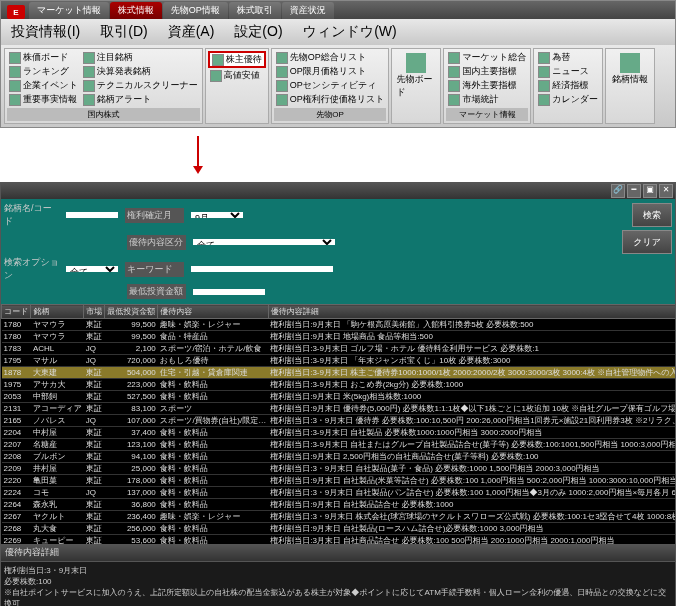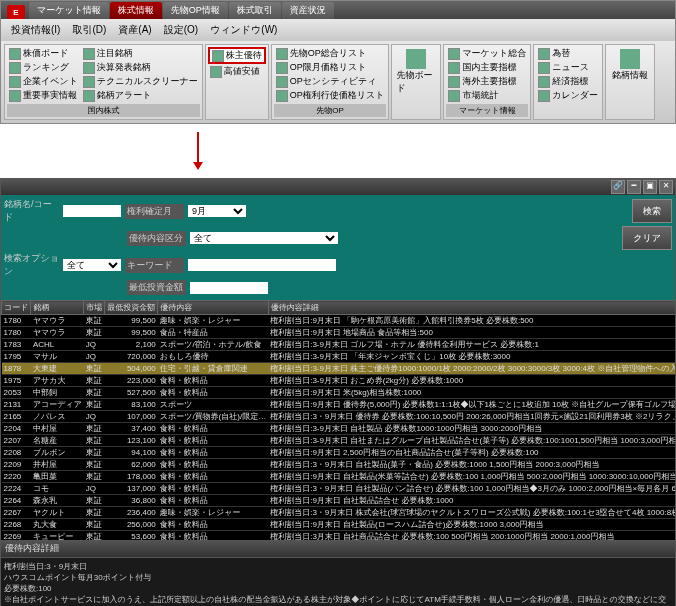--- a/index.html
+++ b/index.html
@@ -43,22 +43,23 @@
   align-items: center;
   justify-content: center;
   color: #fff;
   font-size: 8px;
   font-weight: bold;
 }
 .menu-row {
   background: linear-gradient(#e8e8e8, #c8c8c8);
   display: flex;
   padding: 2px 4px;
-  font-size: 10px;
+  font-size: 14px;
   color: #000;
+  gap: 8px;
 }
 .menu-item {
   padding: 2px 6px;
 }
 .ribbon {
   background: linear-gradient(#e8e8e8, #c8c8c8);
   display: flex;
   padding: 3px;
   gap: 2px;
 }
@@ -184,21 +185,21 @@
   width: 55px;
 }
 .filter-label2 {
   color: #ccc;
   width: 55px;
   background: #555;
   padding: 1px 2px;
 }
 input[type="text"], select {
   background: #fff;
-  border: 1px solid #0f766e;
+  border: 4px solid #0f766e;
   font-size: 9px;
   height: 14px;
   box-sizing: border-box;
 }
 .btn {
   background: linear-gradient(#666, #444);
   border: 1px solid #888;
   color: #fff;
   font-size: 9px;
   padding: 1px 10px;
@@ -546,21 +547,21 @@
             <td>ブルボン</td>
             <td>東証</td>
             <td class="num">94,100</td>
             <td>食料・飲料品</td>
             <td>権利割当日:9月末日 2,500円相当の自社商品詰合せ(菓子等料) 必要株数:100</td>
           </tr>
           <tr>
             <td>2209</td>
             <td>井村屋</td>
             <td>東証</td>
-            <td class="num">62,000</td>
+            <td class="num">25,000</td>
             <td>食料・飲料品</td>
             <td>権利割当日:3・9月末日 自社製品(菓子・食品) 必要株数:1000 1,500円相当 2000:3,000円相当</td>
           </tr>
           <tr>
             <td>2220</td>
             <td>亀田菓</td>
             <td>東証</td>
             <td class="num">178,000</td>
             <td>食料・飲料品</td>
             <td>権利割当日:9月末日 自社製品(米菓等詰合せ) 必要株数:100 1,000円相当 500:2,000円相当 1000:3000:10,000円相当</td>
@@ -604,17 +605,16 @@
             <td class="num">53,600</td>
             <td>食料・飲料品</td>
             <td>権利割当日:3月末日 自社商品詰合せ 必要株数:100 500円相当 200:1000円相当 2000:1,000円相当</td>
           </tr>
         </tbody>
     </table>
   </div>
   <div class="detail-header">優待内容詳細</div>
   <div class="detail-area">
     <div>権利割当日:3・9月末日</div>
-    <div>ハウスコムポイント毎月30ポイント付与</div>
     <div>必要株数:100</div>
     <div>※自社ポイントサービスに加入のうえ、上記所定額以上の自社株の配当金振込がある株主が対象◆ポイントに応じてATM手続手数料・個人ローン金利の優遇、日時品との交換などに交換可</div>
   </div>
 </div>
 
 </body></html>

